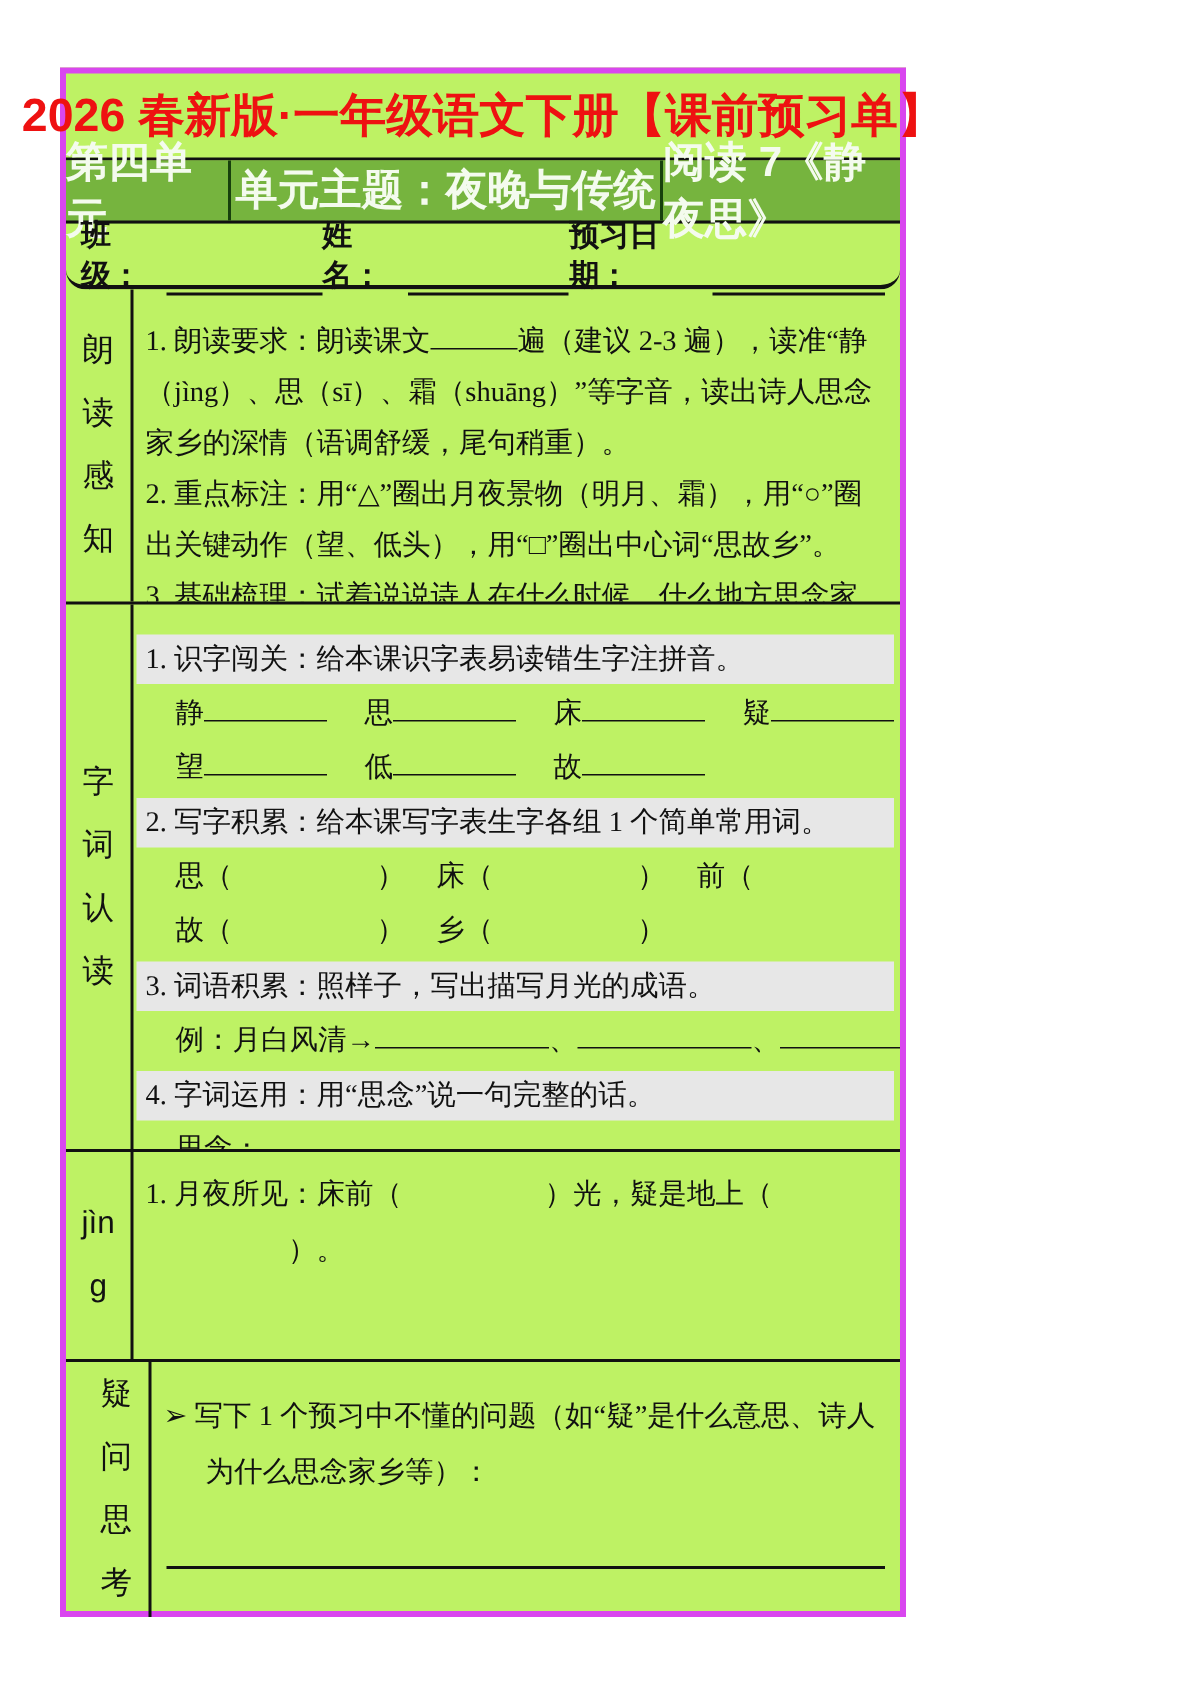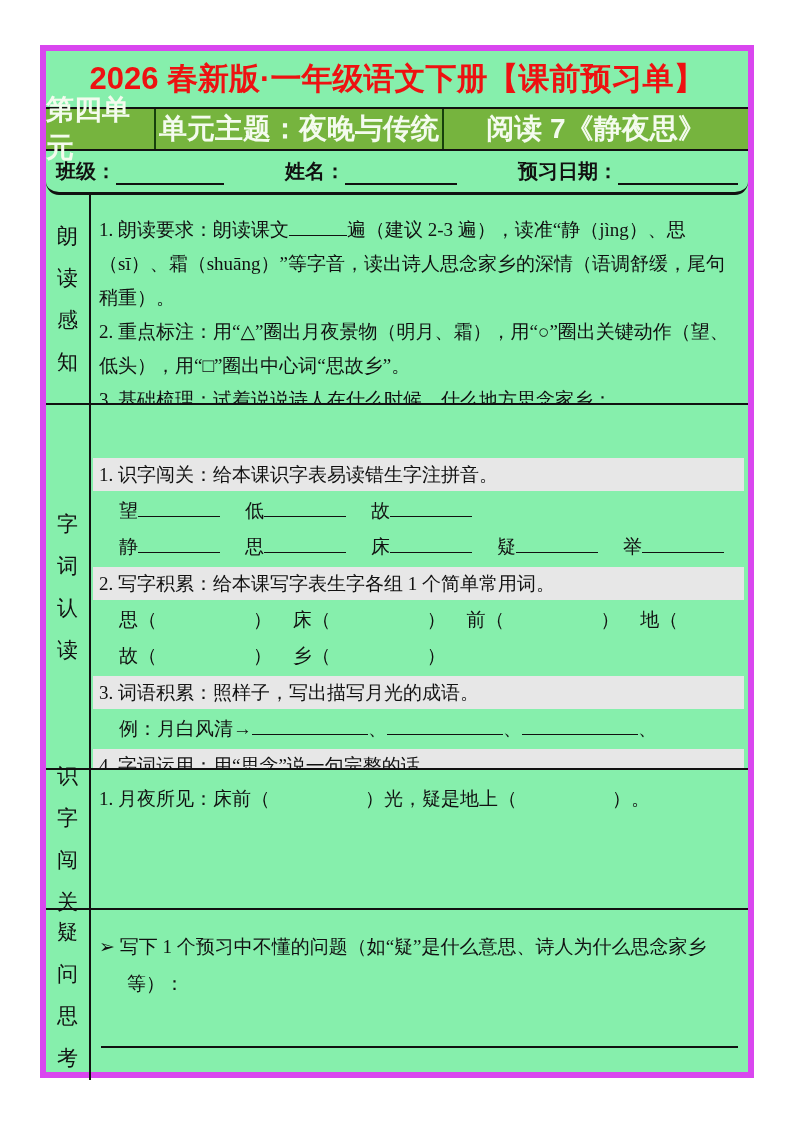--- a/index.html
+++ b/index.html
@@ -2,22 +2,22 @@
 <html><head>
 <meta charset="utf-8">
 <style>
   html,body { margin:0; padding:0; background:#ffffff; }
   body {
     width:793px; height:1122px; position:relative;
     font-family:"Liberation Serif","DejaVu Serif",serif;
     color:#111;
   }
   .sheet {
-    position:absolute; left:40px; top:45px; width:714px; height:1033px;
-    border:6px solid #d946ef; box-sizing:border-box; background:#86efac;
+    position:absolute; left:40px; top:45px; width:564px; height:1033px;
+    border:4px solid #d946ef; box-sizing:border-box; background:#bef264;
   }
   
   .title-row {
     height:58px; border-bottom:2px solid #111; box-sizing:border-box;
     display:flex; align-items:center; justify-content:center;
     font-family:"Liberation Sans","DejaVu Sans",sans-serif;
     font-weight:bold; font-size:31px; color:#ee1111; white-space:nowrap;
   }
   
   .unit-row {
@@ -34,21 +34,21 @@
   .info-row {
     height:44px; border-bottom:3px solid #111; box-sizing:border-box;
     display:flex; align-items:center; justify-content:space-between;
     padding:0 10px; font-family:"Liberation Sans","DejaVu Sans",sans-serif;
     font-weight:bold; font-size:20px;border-radius:13px;
   }
   .fgroup { display:flex; align-items:flex-end; }
   .wline { display:inline-block; border-bottom:2px solid #111; height:24px; box-sizing:border-box; }
   
   .sec { display:flex; border-bottom:2px solid #111; box-sizing:border-box; }
-  .sec.last { border-bottom:none; }
+  .sec.last { border-bottom:none;margin-left:12px; }
   .sec-label {
     width:45px; border-right:2px solid #111; box-sizing:border-box;
     display:flex; align-items:center; justify-content:center;
     font-family:"Liberation Sans","DejaVu Sans",sans-serif;
     font-weight:normal; font-size:21px;
   }
   .vert { width:1.15em; word-break:break-all; text-align:center; line-height:2.0; }
   .sec-content {
     flex:1; box-sizing:border-box; padding:18px 8px 0 8px;
     font-size:19px; line-height:34px; overflow:hidden;
@@ -108,28 +108,28 @@
       <p><span>1. 朗读要求：朗读课文</span><span class="iu"></span><span>遍（建议 2-3 遍），读准“静（jìng）、思（sī）、霜（shuāng）”等字音，读出诗人思念家乡的深情（语调舒缓，尾句稍重）。</span></p>
       <p>2. 重点标注：用“△”圈出月夜景物（明月、霜），用“○”圈出关键动作（望、低头），用“□”圈出中心词“思故乡”。</p>
       <p><span>3. 基础梳理：试着说说诗人在什么时候、什么地方思念家乡：</span><span class="iu"></span></p>
     </div>
   </div>
 
   <div class="sec sec2">
     <div class="sec-label">
       <div class="vert">字词认读</div>
     </div>
-    <div class="sec-content" style="padding-left:2px;padding-right:4px;margin-top:33px;">
+    <div class="sec-content" style="padding-left:2px;padding-right:4px;">
 
       <div class="hl">1. 识字闯关：给本课识字表易读错生字注拼音。</div>
       <div class="fill-row">
-        <span>望</span><span class="u"></span><span>低</span><span class="u"></span><span>故</span><span class="u lastu"></span>
+        <span>静</span><span class="u"></span><span>思</span><span class="u"></span><span>床</span><span class="u"></span><span>疑</span><span class="u"></span><span>举</span><span class="u lastu"></span>
       </div>
       <div class="fill-row">
-        <span>静</span><span class="u"></span><span>思</span><span class="u"></span><span>床</span><span class="u"></span><span>疑</span><span class="u"></span><span>举</span><span class="u lastu"></span>
+        <span>望</span><span class="u"></span><span>低</span><span class="u"></span><span>故</span><span class="u lastu"></span>
       </div>
 
       <div class="hl">2. 写字积累：给本课写字表生字各组 1 个简单常用词。</div>
       <div class="fill-row">
         <span class="wordgrp"><span>思</span><span>（</span><span class="wgap"></span><span>）</span></span>
         <span class="wordgrp"><span>床</span><span>（</span><span class="wgap"></span><span>）</span></span>
         <span class="wordgrp"><span>前</span><span>（</span><span class="wgap"></span><span>）</span></span>
         <span class="wordgrp"><span>地</span><span>（</span><span class="wgap"></span></span>
       </div>
       <div class="fill-row">
@@ -145,21 +145,21 @@
       <div class="hl">4. 字词运用：用“思念”说一句完整的话。</div>
       <div class="fill-row">
         <span>思念：</span><span class="longu"></span>
       </div>
 
     </div>
   </div>
 
   <div class="sec sec3">
     <div class="sec-label">
-      <div class="vert">识字闯关</div>
+      <div class="vert">jìng</div>
     </div>
     <div class="sec-content">
       <p><span>1. 月夜所见：床前（</span><span class="pgap"></span><span>）光，疑是地上（</span><span class="pgap"></span><span>）。</span></p>
     </div>
   </div>
 
   <div class="sec sec4 last">
     <div class="sec-label">
       <div class="vert">疑问思考</div>
     </div>

